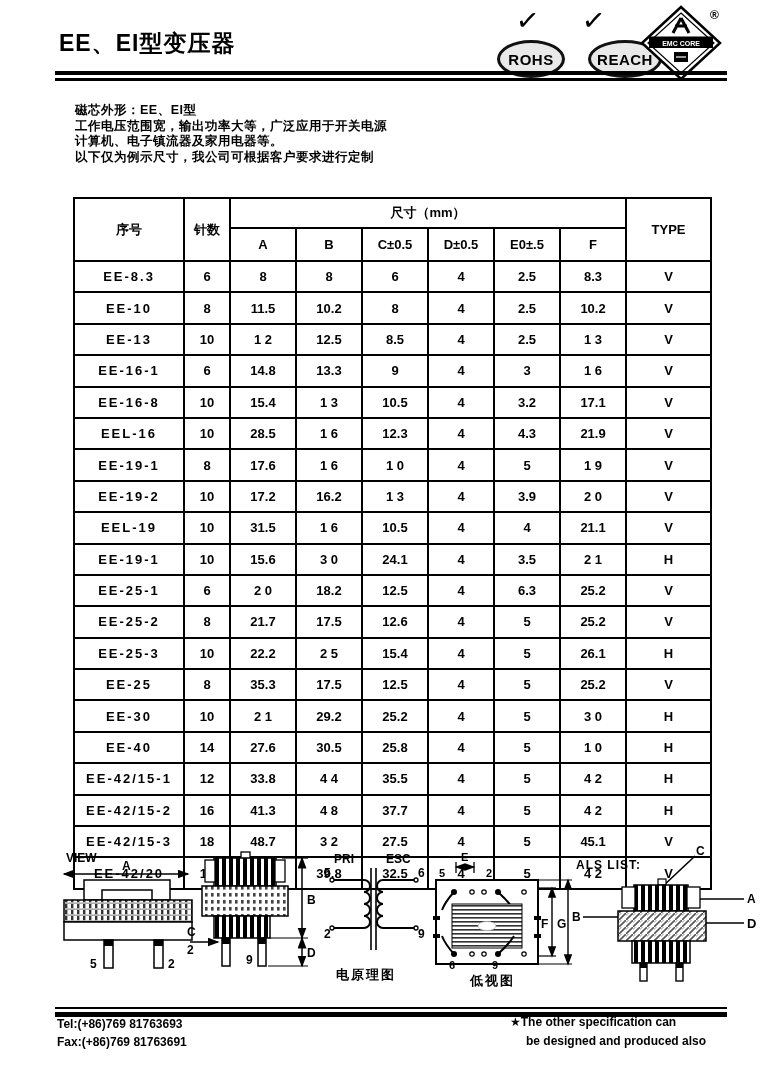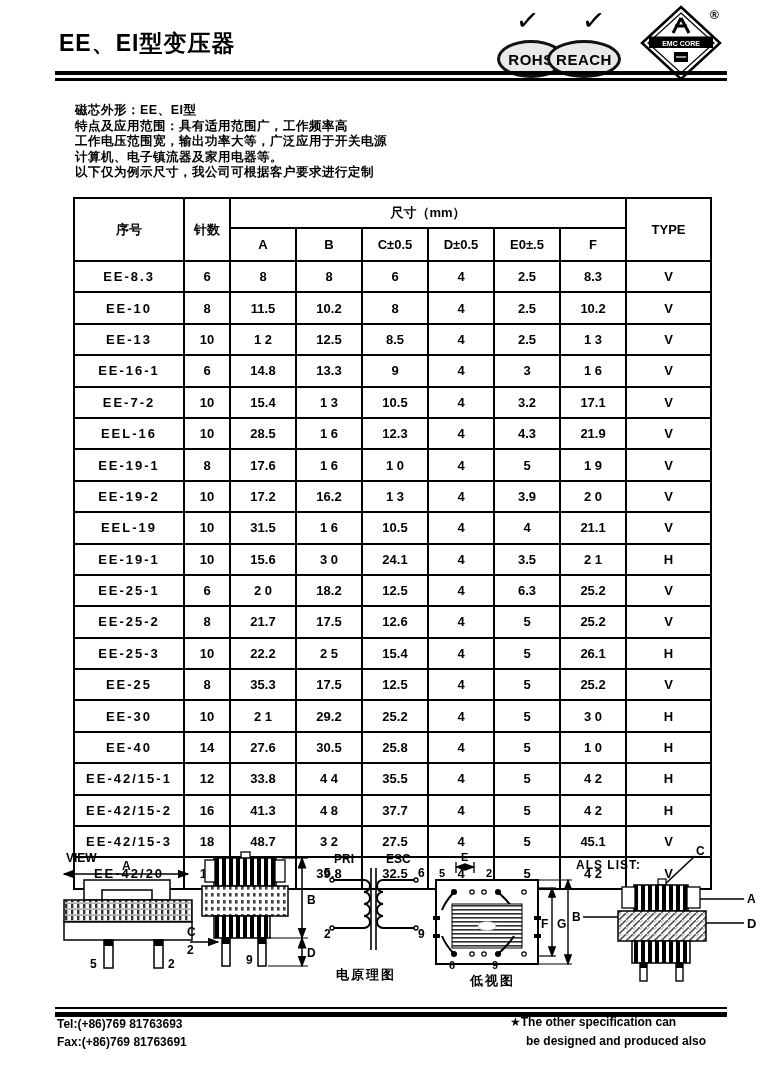--- a/index.html
+++ b/index.html
@@ -4,21 +4,21 @@
 <style>
   html,body{margin:0;padding:0;background:#fff;}
   .page{position:relative;width:781px;height:1070px;background:#fff;color:#000;
         font-family:"Liberation Sans","DejaVu Sans",sans-serif;font-weight:bold;overflow:hidden;}
   .abs{position:absolute;}
   .title{left:59px;top:28px;font-size:23px;letter-spacing:1px;}
   .rule-top{left:55px;top:71px;width:672px;height:3px;border-top:4px solid #000;border-bottom:3px solid #000;}
   .badge{border:3px solid #111;border-radius:50%;background:#e9e9e9;display:flex;align-items:center;justify-content:center;
          font-size:15px;letter-spacing:0.5px;}
   .badge-rohs{left:497px;top:40px;width:62px;height:32px;}
-  .badge-reach{left:547px;top:40px;width:68px;height:32px;}
+  .badge-reach{left:588px;top:40px;width:68px;height:32px;}
   .check{font-size:28px;transform:rotate(6deg);}
   .check1{left:516px;top:4px;}
   .check2{left:582px;top:4px;}
   .desc{left:75px;top:103px;font-size:12.5px;line-height:15.6px;letter-spacing:0.5px;}
   table.spec{position:absolute;left:73px;top:197px;width:637px;border-collapse:collapse;table-layout:fixed;}
   table.spec th,table.spec td{border:2px solid #000;text-align:center;padding:0;font-size:13px;font-weight:bold;
          white-space:nowrap;overflow:hidden;}
   table.spec thead tr.h1 th{height:28px;margin-left:12px;}
   table.spec thead tr.h2 th{height:31px;}
   table.spec tbody td{height:29.4px;}
@@ -82,21 +82,20 @@
     <text x="41" y="40.5" font-size="7" fill="#fff" text-anchor="middle" style="font-family:'Liberation Sans',sans-serif;font-weight:bold">EMC CORE</text>
     <rect x="34" y="47" width="14" height="10" fill="#000"></rect>
     <path d="M36,52 L46,52" stroke="#fff" stroke-width="1.2"></path>
     <text x="70" y="14" font-size="12" style="font-family:'Liberation Sans',sans-serif;font-weight:bold">®</text>
   </svg>
 
   <div class="abs rule-top"></div>
 
   <div class="abs desc">
     <div>磁芯外形：EE、EI型</div>
-    <div>特点及应用范围：具有适用范围广，工作频率高</div>
     <div>工作电压范围宽，输出功率大等，广泛应用于开关电源</div>
     <div>计算机、电子镇流器及家用电器等。</div>
     <div>以下仅为例示尺寸，我公司可根据客户要求进行定制</div>
   </div>
 
   <table class="spec">
     <colgroup>
       <col style="width:110px">
         <col style="width:46px">
       <col style="width:66px">
@@ -162,21 +161,21 @@
           <td>6</td>
           <td>14.8</td>
           <td>13.3</td>
           <td>9</td>
           <td>4</td>
           <td>3</td>
           <td>1 6</td>
           <td>V</td>
         </tr>
         <tr>
-          <td class="serial">EE-7-2</td>
+          <td class="serial">EE-16-8</td>
           <td>10</td>
           <td>15.4</td>
           <td>1 3</td>
           <td>10.5</td>
           <td>4</td>
           <td>3.2</td>
           <td>17.1</td>
           <td>V</td>
         </tr>
         <tr>

